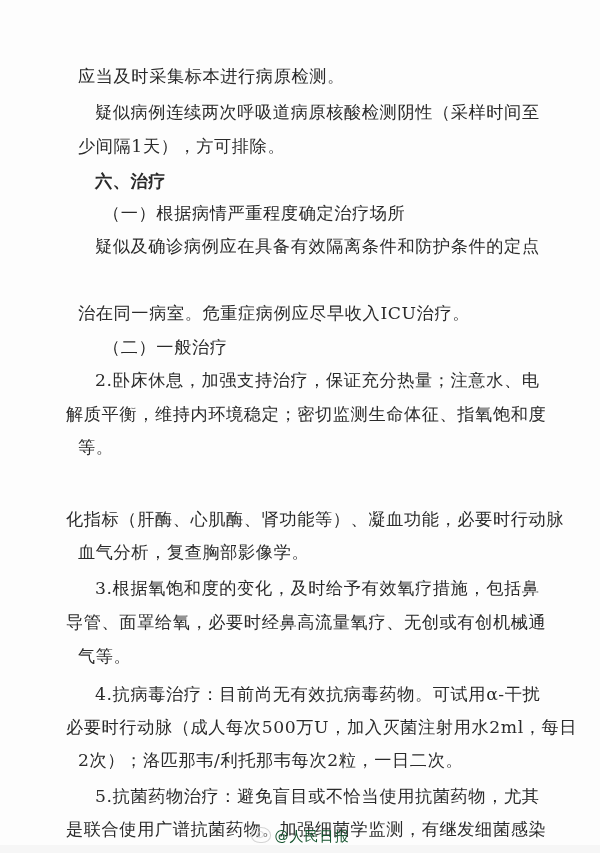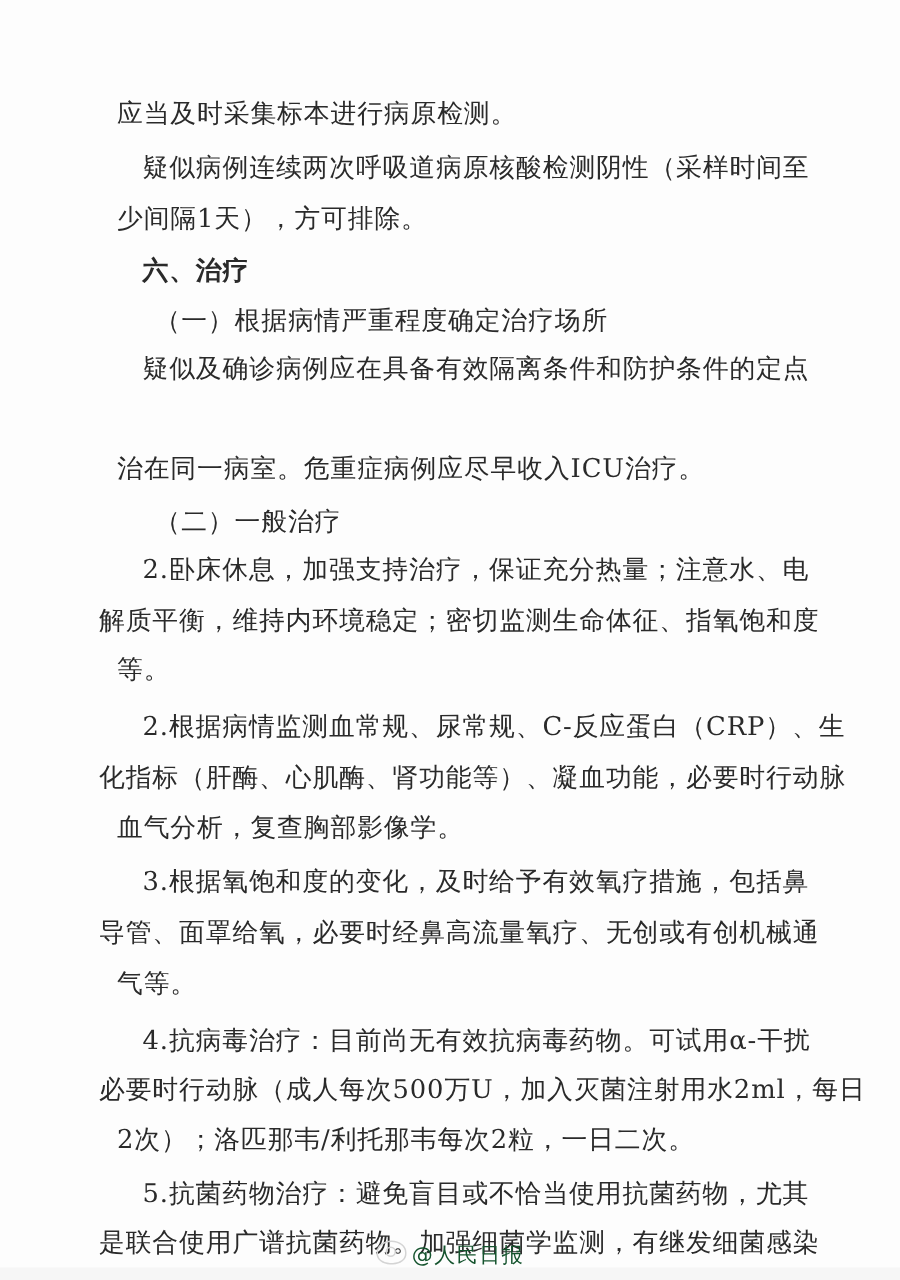--- a/index.html
+++ b/index.html
@@ -104,21 +104,20 @@
   <div class="line indent" style="top:101px">疑似病例连续两次呼吸道病原核酸检测阴性（采样时间至</div>
   <div class="line last" style="top:135px">少间隔1天），方可排除。</div>
   <div class="line heading" style="top:172px">六、治疗</div>
   <div class="line subheading" style="top:202px">（一）根据病情严重程度确定治疗场所</div>
   <div class="line indent" style="top:235px">疑似及确诊病例应在具备有效隔离条件和防护条件的定点</div>
   <div class="line last" style="top:302px">治在同一病室。危重症病例应尽早收入ICU治疗。</div>
   <div class="line subheading" style="top:336px">（二）一般治疗</div>
   <div class="line indent" style="top:369px">2.卧床休息，加强支持治疗，保证充分热量；注意水、电</div>
   <div class="line" style="top:403px">解质平衡，维持内环境稳定；密切监测生命体征、指氧饱和度</div>
   <div class="line last" style="top:436px">等。</div>
-  <div class="line indent" style="top:474px">2.根据病情监测血常规、尿常规、C-反应蛋白（CRP）、生</div>
   <div class="line" style="top:508px">化指标（肝酶、心肌酶、肾功能等）、凝血功能，必要时行动脉</div>
   <div class="line last" style="top:541px">血气分析，复查胸部影像学。</div>
   <div class="line indent" style="top:577px">3.根据氧饱和度的变化，及时给予有效氧疗措施，包括鼻</div>
   <div class="line" style="top:611px">导管、面罩给氧，必要时经鼻高流量氧疗、无创或有创机械通</div>
   <div class="line last" style="top:645px">气等。</div>
   <div class="line indent" style="top:683px">4.抗病毒治疗：目前尚无有效抗病毒药物。可试用α-干扰</div>
   <div class="line" style="top:716px">必要时行动脉（成人每次500万U，加入灭菌注射用水2ml，每日</div>
   <div class="line last" style="top:749px">2次）；洛匹那韦/利托那韦每次2粒，一日二次。</div>
   <div class="line indent" style="top:785px">5.抗菌药物治疗：避免盲目或不恰当使用抗菌药物，尤其</div>
   <div class="line" style="top:818px">是联合使用广谱抗菌药物。加强细菌学监测，有继发细菌感染</div>

